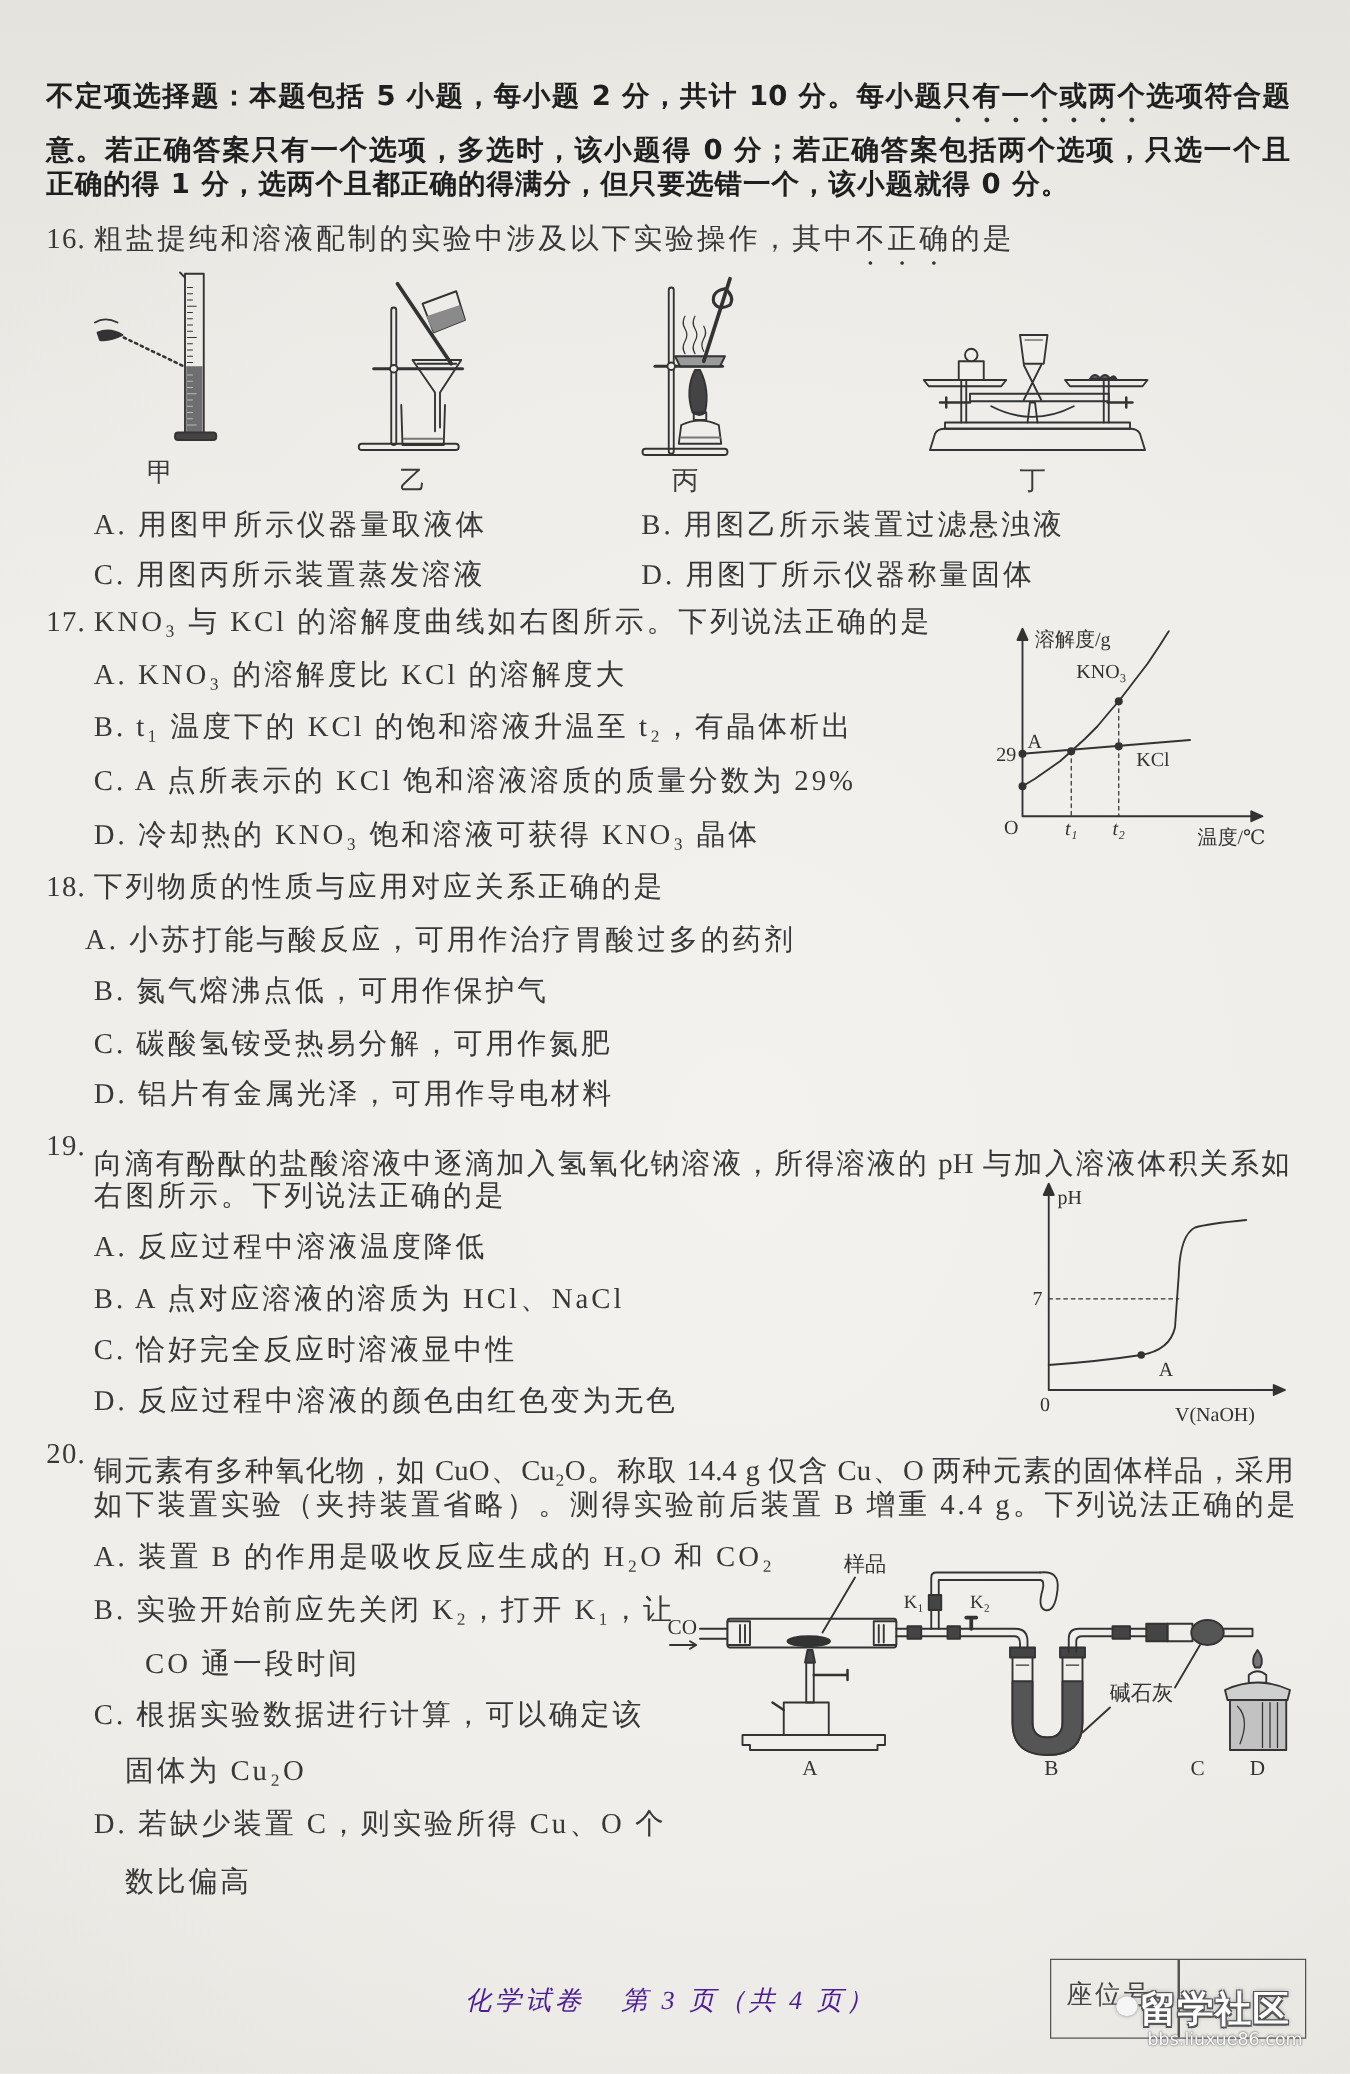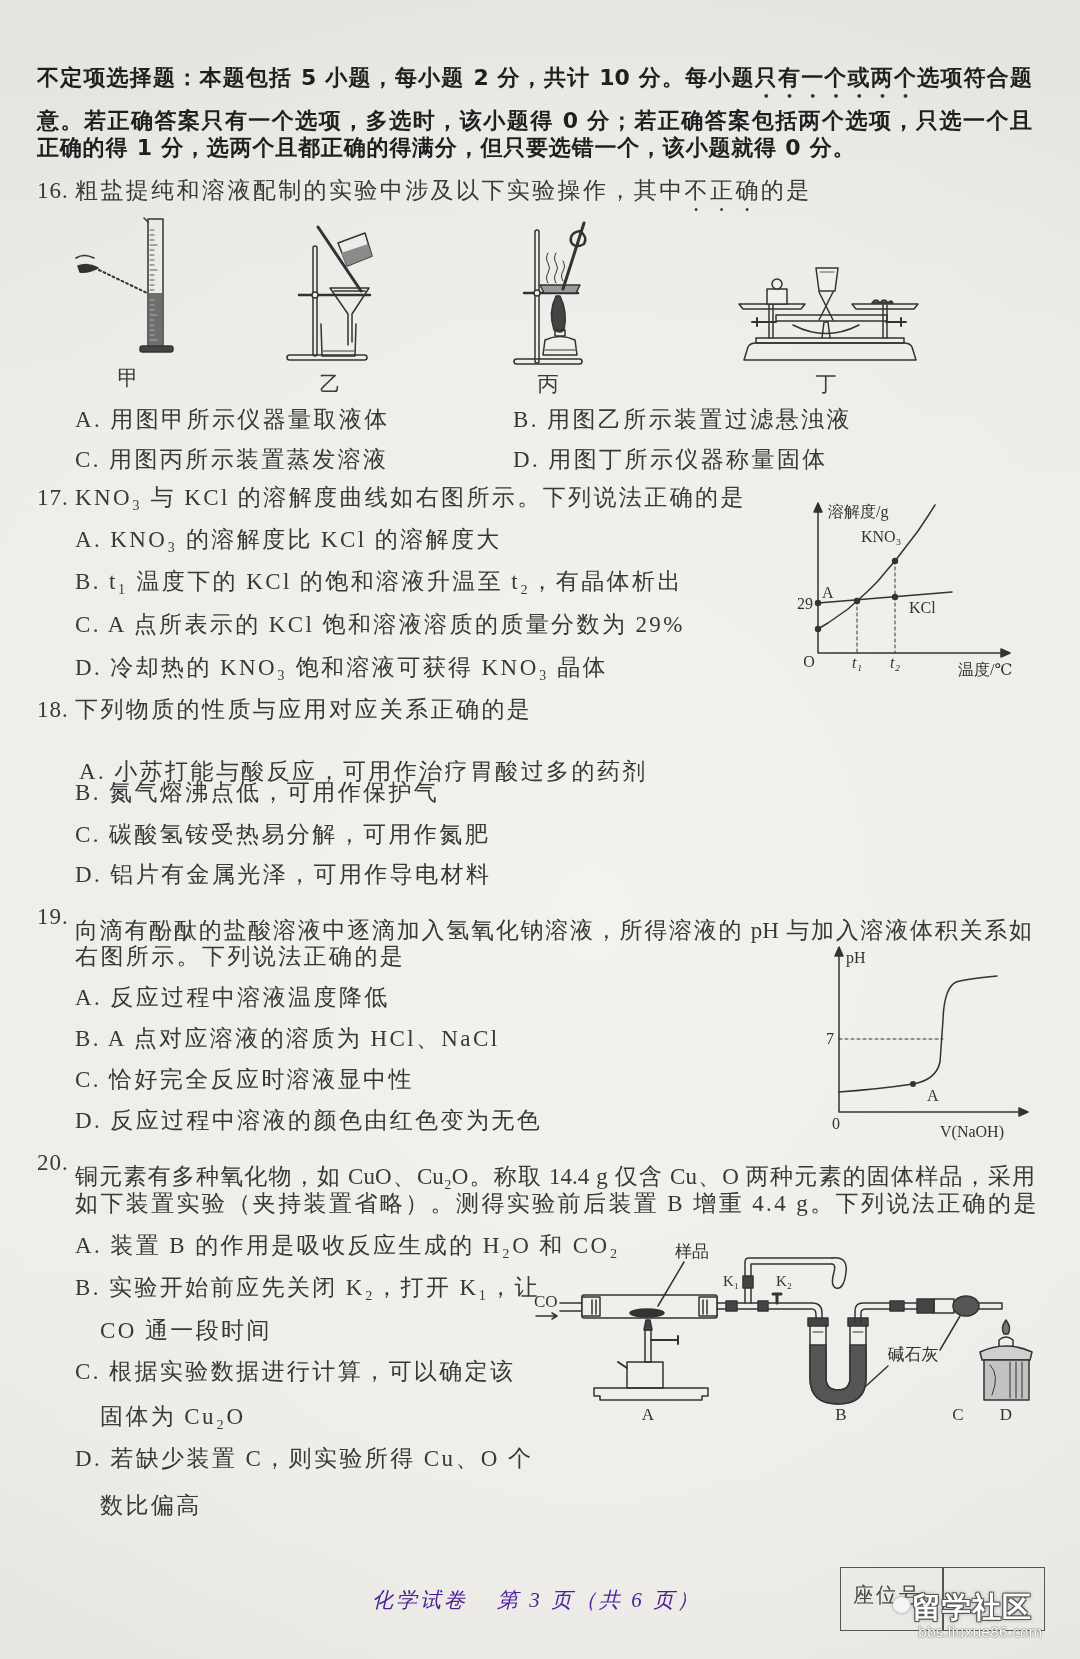--- a/index.html
+++ b/index.html
@@ -74,39 +74,39 @@
 
 <div class="ln qnum" style="left:37px; top:484px;">17.</div>
 <div class="ln" style="left:75px; top:484px;">KNO₃ 与 KCl 的溶解度曲线如右图所示。下列说法正确的是</div>
 <div class="ln" style="left:75px; top:526px;">A. KNO₃ 的溶解度比 KCl 的溶解度大</div>
 <div class="ln" style="left:75px; top:568px;">B. t₁ 温度下的 KCl 的饱和溶液升温至 t₂，有晶体析出</div>
 <div class="ln" style="left:75px; top:611px;">C. A 点所表示的 KCl 饱和溶液溶质的质量分数为 29%</div>
 <div class="ln" style="left:75px; top:654px;">D. 冷却热的 KNO₃ 饱和溶液可获得 KNO₃ 晶体</div>
 
 <div class="ln qnum" style="left:37px; top:696px;">18.</div>
 <div class="ln" style="left:75px; top:696px;">下列物质的性质与应用对应关系正确的是</div>
-<div class="ln" style="left:79px; top:738px;margin-top:20px;">A. 小苏打能与酸反应，可用作治疗胃酸过多的药剂</div>
+<div class="ln" style="left:68px; top:738px;">A. 小苏打能与酸反应，可用作治疗胃酸过多的药剂</div>
 <div class="ln" style="left:75px; top:779px;text-align:center;">B. 氮气熔沸点低，可用作保护气</div>
 <div class="ln" style="left:75px; top:821px;">C. 碳酸氢铵受热易分解，可用作氮肥</div>
 <div class="ln" style="left:75px; top:861px;">D. 铝片有金属光泽，可用作导电材料</div>
 
 <div class="ln qnum" style="left:37px; top:903px;">19.</div>
 <div class="ln just" style="left:75px; top:903px; width:957px;">向滴有酚酞的盐酸溶液中逐滴加入氢氧化钠溶液，所得溶液的 pH 与加入溶液体积关系如</div>
 <div class="ln" style="left:75px; top:943px;">右图所示。下列说法正确的是</div>
 <div class="ln" style="left:75px; top:984px;">A. 反应过程中溶液温度降低</div>
 <div class="ln" style="left:75px; top:1025px;">B. A 点对应溶液的溶质为 HCl、NaCl</div>
 <div class="ln" style="left:75px; top:1066px;">C. 恰好完全反应时溶液显中性</div>
 <div class="ln" style="left:75px; top:1107px;">D. 反应过程中溶液的颜色由红色变为无色</div>
 
 <div class="ln qnum" style="left:37px; top:1149px;">20.</div>
 <div class="ln just" style="left:75px; top:1149px; width:960px;">铜元素有多种氧化物，如 CuO、Cu₂O。称取 14.4 g 仅含 Cu、O 两种元素的固体样品，采用</div>
 <div class="ln" style="left:75px; top:1190px;">如下装置实验（夹持装置省略）。测得实验前后装置 B 增重 4.4 g。下列说法正确的是</div>
 <div class="ln" style="left:75px; top:1232px;text-align:center;">A. 装置 B 的作用是吸收反应生成的 H₂O 和 CO₂</div>
 <div class="ln" style="left:75px; top:1274px;">B. 实验开始前应先关闭 K₂，打开 K₁，让</div>
-<div class="ln" style="left:100px; top:1317px;">CO 通一段时间</div>
+<div class="ln" style="left:116px; top:1317px;">CO 通一段时间</div>
 <div class="ln" style="left:75px; top:1358px;">C. 根据实验数据进行计算，可以确定该</div>
 <div class="ln" style="left:100px; top:1403px;">固体为 Cu₂O</div>
 <div class="ln" style="left:75px; top:1445px;">D. 若缺少装置 C，则实验所得 Cu、O 个</div>
 <div class="ln" style="left:100px; top:1492px;">数比偏高</div>
 
 <svg class="figs" width="1080" height="1659" viewBox="0 0 1080 1659">
   <g stroke="#333" fill="none" stroke-width="1.5" stroke-linecap="round" stroke-linejoin="round">
 
     <g>
       <g>
@@ -276,21 +276,21 @@
   <text class="svgt" x="731" y="1286" text-anchor="middle" style="font-size:15px">K₁</text>
   <text class="svgt" x="784" y="1286" text-anchor="middle" style="font-size:15px">K₂</text>
   <text class="svgt" x="913" y="1360" text-anchor="middle" style="font-size:17px">碱石灰</text>
   <text class="svgt" x="648" y="1420" text-anchor="middle" style="font-size:17px">A</text>
   <text class="svgt" x="841" y="1420" text-anchor="middle" style="font-size:17px">B</text>
   <text class="svgt" x="958" y="1420" text-anchor="middle" style="font-size:17px">C</text>
   <text class="svgt" x="1006" y="1420" text-anchor="middle" style="font-size:17px">D</text>
 </svg>
 
 <div class="footer" style="left:372px; top:1587px;">化学试卷</div>
-<div class="footer" style="left:497px; top:1587px;">第 3 页（共 6 页）</div>
+<div class="footer" style="left:497px; top:1587px;">第 3 页（共 4 页）</div>
 
 <div class="seat-box">
   <span class="seat-label">座位号</span>
   <div class="seat-divider"></div>
 </div>
 
 <div class="wm-logo"></div>
 <div class="wm-brand">留学社区</div>
 <div class="wm-url">bbs.liuxue86.com</div>
 

